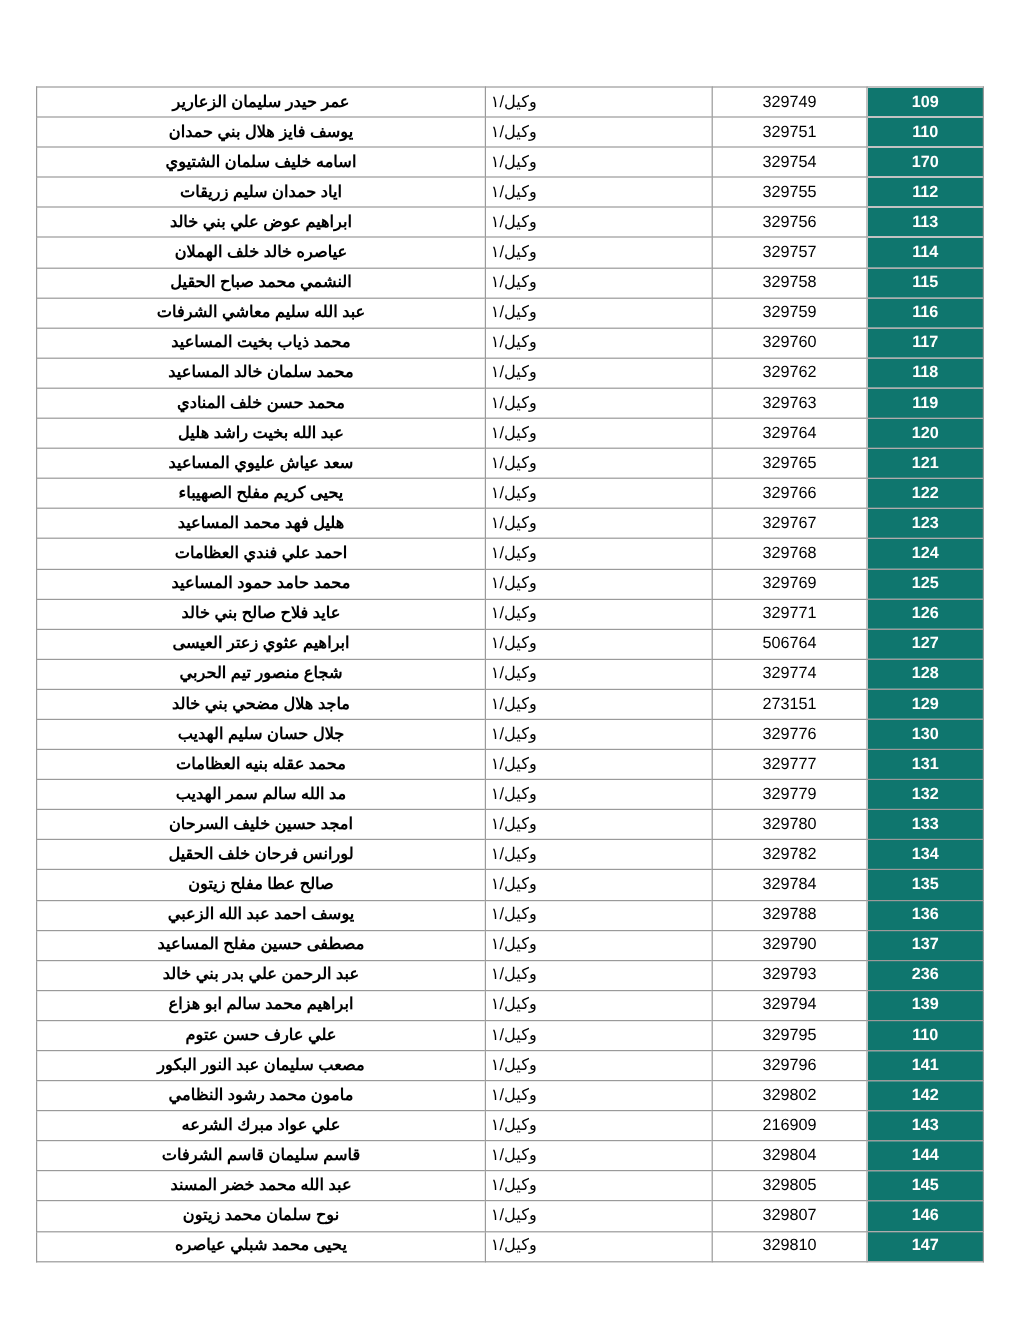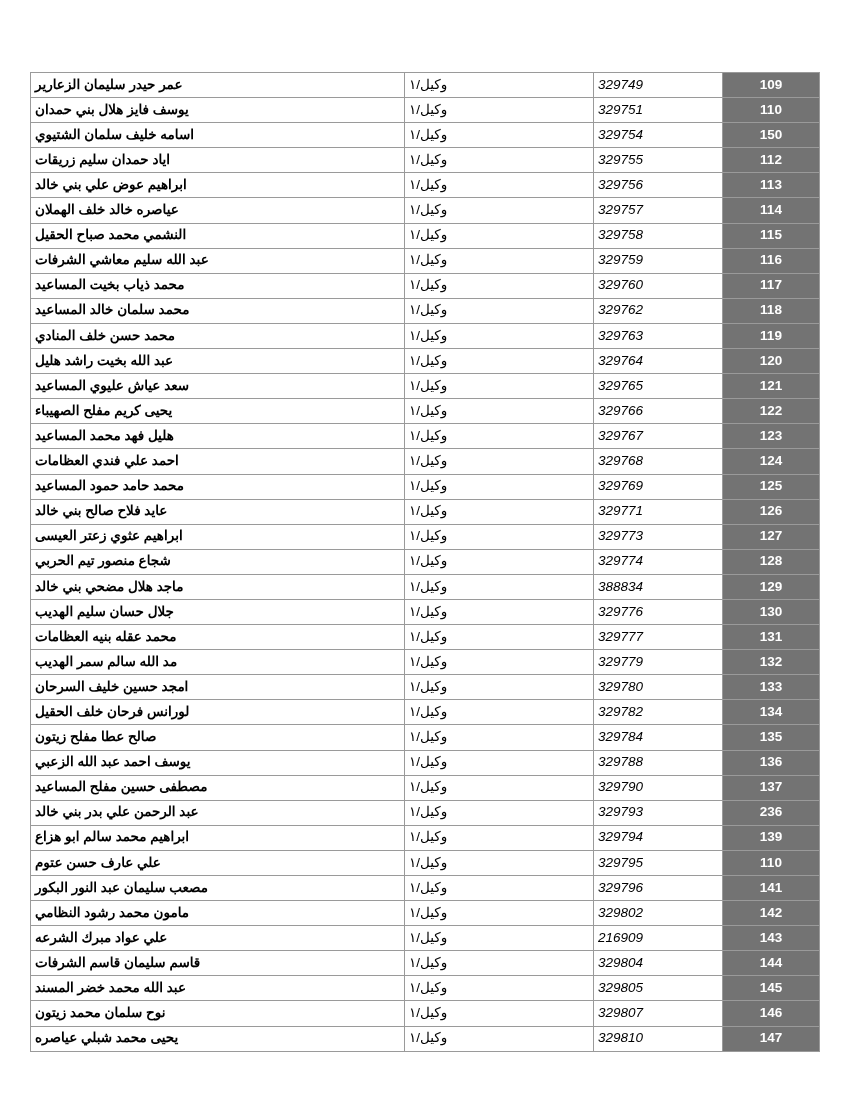--- a/index.html
+++ b/index.html
@@ -31,42 +31,42 @@
     height: 24.1px;
     padding: 0 4px;
     font-size: 13.5px;
     line-height: 1.1;
     vertical-align: middle;
     overflow: hidden;
     white-space: nowrap;
   }
   td.col-index {
     width: 88px;
-    background: #737373;
+    background: #0f766e;
     color: #ffffff;
     text-align: center;
     font-weight: bold;
     font-size: 14.5px;
     border-color: #2f5496;
     margin-left: 28px;
   }
   td.col-id {
     width: 120px;
+    text-align: center;
     font-size: 14.5px;
     direction: ltr;
-    font-style: italic;
   }
   td.col-type {
     width: 180px;
     text-align: left;
     font-size: 14px;
   }
   td.col-name {
     width: auto;
-    text-align: left;
+    text-align: center;
     font-weight: bold;
     font-size: 14px;
   }
 </style>
 </head>
 <body>
 
 <div class="page">
   <table class="roster">
     <tbody>
@@ -76,21 +76,21 @@
           <td class="col-type">وكيل/١</td>
           <td class="col-name">عمر حيدر سليمان الزعارير</td>
         </tr>
         <tr>
           <td class="col-index">110</td>
           <td class="col-id">329751</td>
           <td class="col-type">وكيل/١</td>
           <td class="col-name">يوسف فايز هلال بني حمدان</td>
         </tr>
         <tr>
-          <td class="col-index">150</td>
+          <td class="col-index">170</td>
           <td class="col-id">329754</td>
           <td class="col-type">وكيل/١</td>
           <td class="col-name">اسامه خليف سلمان الشتيوي</td>
         </tr>
         <tr>
           <td class="col-index">112</td>
           <td class="col-id">329755</td>
           <td class="col-type">وكيل/١</td>
           <td class="col-name">اياد حمدان سليم زريقات</td>
         </tr>
@@ -173,33 +173,33 @@
           <td class="col-name">محمد حامد حمود المساعيد</td>
         </tr>
         <tr>
           <td class="col-index">126</td>
           <td class="col-id">329771</td>
           <td class="col-type">وكيل/١</td>
           <td class="col-name">عايد فلاح صالح بني خالد</td>
         </tr>
         <tr>
           <td class="col-index">127</td>
-          <td class="col-id">329773</td>
+          <td class="col-id">506764</td>
           <td class="col-type">وكيل/١</td>
           <td class="col-name">ابراهيم عثوي زعتر العيسى</td>
         </tr>
         <tr>
           <td class="col-index">128</td>
           <td class="col-id">329774</td>
           <td class="col-type">وكيل/١</td>
           <td class="col-name">شجاع منصور تيم الحربي</td>
         </tr>
         <tr>
           <td class="col-index">129</td>
-          <td class="col-id">388834</td>
+          <td class="col-id">273151</td>
           <td class="col-type">وكيل/١</td>
           <td class="col-name">ماجد هلال مضحي بني خالد</td>
         </tr>
         <tr>
           <td class="col-index">130</td>
           <td class="col-id">329776</td>
           <td class="col-type">وكيل/١</td>
           <td class="col-name">جلال حسان سليم الهديب</td>
         </tr>
         <tr>

